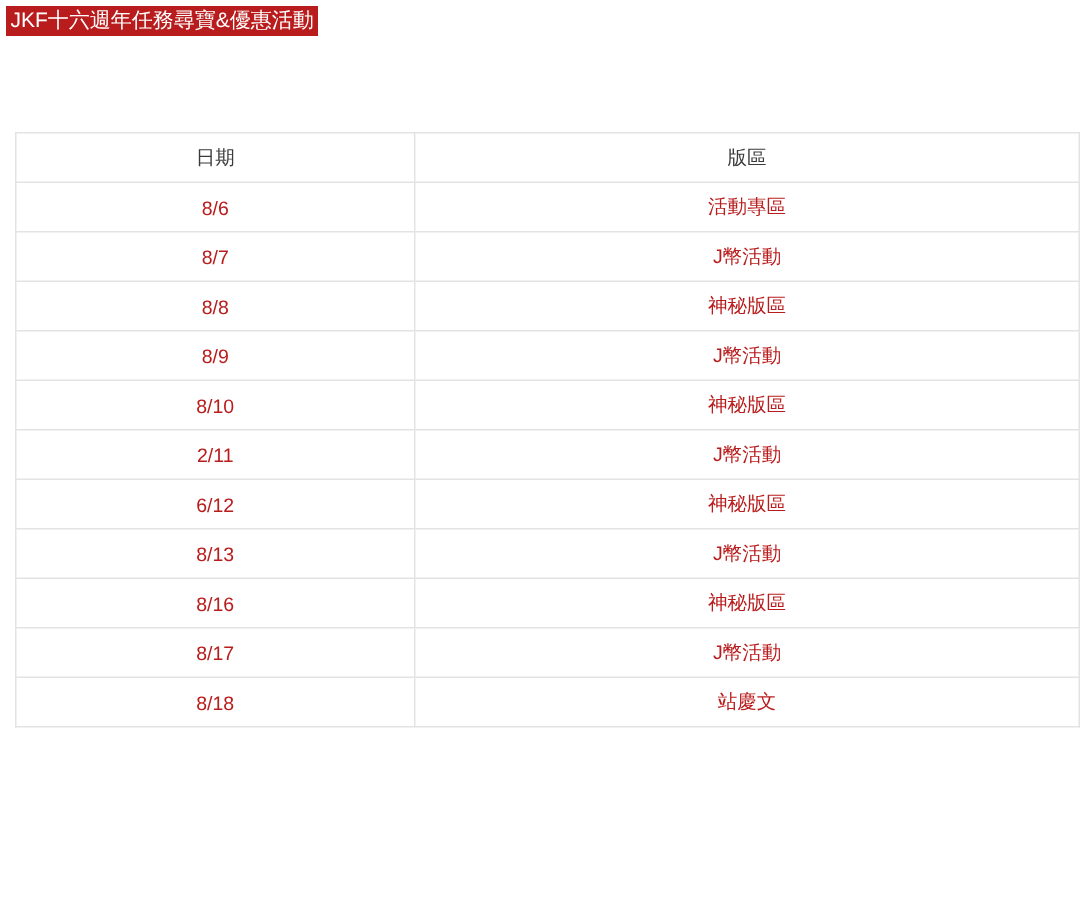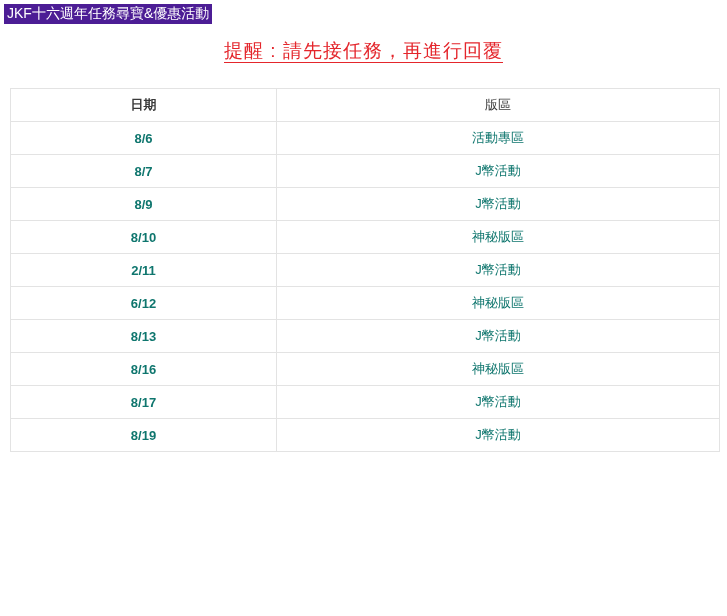--- a/index.html
+++ b/index.html
@@ -16,21 +16,21 @@
   }
   .page {
     position: relative;
     width: 727px;
     height: 616px;
   }
   .title-bar {
     position: absolute;
     top: 4px;
     left: 4px;
-    background: #4c1d95;
+    background: #b91c1c;
     color: #ffffff;
     font-size: 14px;
     line-height: 17px;
     padding: 1px 3px 2px 3px;
     white-space: nowrap;
     font-weight: normal;
   }
   .notice {
     position: absolute;
     top: 38px;
@@ -55,66 +55,66 @@
     border-collapse: collapse;
     width: 707px;
     table-layout: fixed;
   }
   table.schedule th,
   table.schedule td {
     border: 1px solid #e3e3e3;
     height: 32px;
     font-size: 13px;
     font-weight: normal;
-    color: #0f766e;
+    color: #b91c1c;
     text-align: center;
     vertical-align: middle;
     padding: 0;
   }
   table.schedule th.col-date,
   table.schedule td.col-date {
     width: 265px;
-    font-weight: bold;
   }
   table.schedule th.col-area,
   table.schedule td.col-area {
     width: 442px;
     margin-top: 12px;
   }
   table.schedule th {
     color: #3a3a3a;
   }
 </style>
 </head>
 <body>
 
 <div class="page">
 
   <div class="title-bar">JKF十六週年任務尋寶&amp;優惠活動</div>
 
-  <div class="notice">
-    <span>提醒 : 請先接任務，再進行回覆</span>
-  </div>
 
   <div class="table-wrap">
     <table class="schedule">
       <thead>
         <tr>
           <th class="col-date">日期</th>
           <th class="col-area">版區</th>
         </tr>
       </thead>
       <tbody>
         <tr>
           <td class="col-date">8/6</td>
           <td class="col-area">活動專區</td>
         </tr>
         <tr>
           <td class="col-date">8/7</td>
           <td class="col-area">J幣活動</td>
+        </tr>
+        <tr>
+          <td class="col-date">8/8</td>
+          <td class="col-area">神秘版區</td>
         </tr>
         <tr>
           <td class="col-date">8/9</td>
           <td class="col-area">J幣活動</td>
         </tr>
         <tr>
           <td class="col-date">8/10</td>
           <td class="col-area">神秘版區</td>
         </tr>
         <tr>
@@ -131,20 +131,20 @@
         </tr>
         <tr>
           <td class="col-date">8/16</td>
           <td class="col-area">神秘版區</td>
         </tr>
         <tr>
           <td class="col-date">8/17</td>
           <td class="col-area">J幣活動</td>
         </tr>
         <tr>
-          <td class="col-date">8/19</td>
-          <td class="col-area">J幣活動</td>
+          <td class="col-date">8/18</td>
+          <td class="col-area">站慶文</td>
         </tr>
       </tbody>
     </table>
   </div>
 
 </div>
 
 </body></html>

